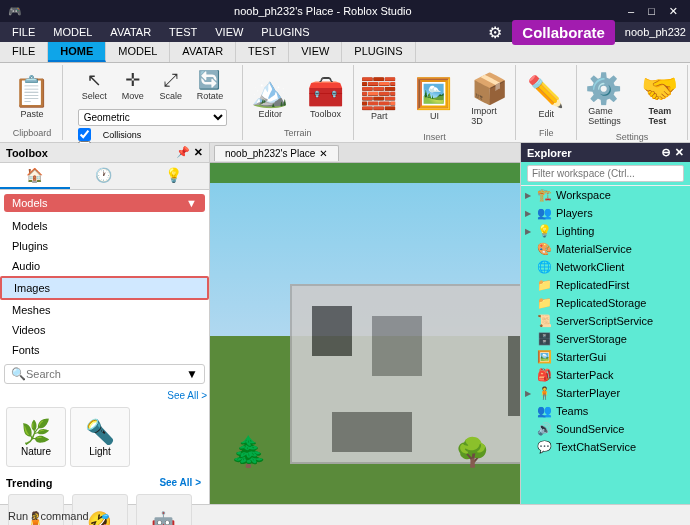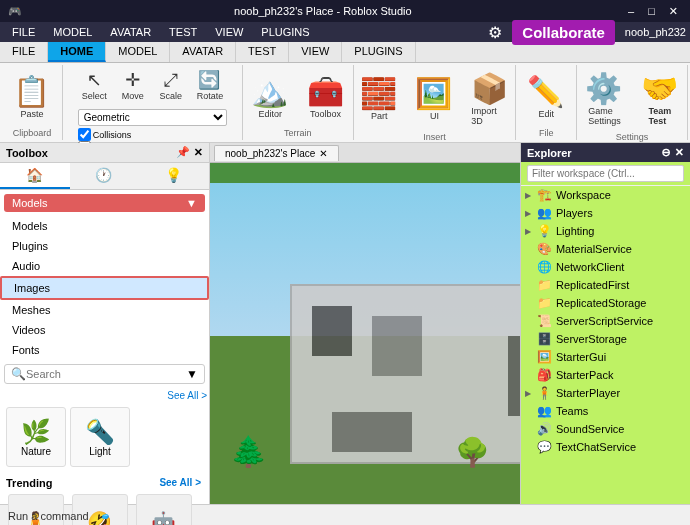--- a/index.html
+++ b/index.html
@@ -23,21 +23,21 @@
     .ribbon-btn { display: flex; flex-direction: column; align-items: center; padding: 4px 6px; border-radius: 3px; cursor: pointer; min-width: 36px; font-size: 9px; color: #333; }
     .ribbon-btn .icon { font-size: 22px; line-height: 1; margin-bottom: 2px; }
     .ribbon-large { display: flex; flex-direction: column; align-items: center; padding: 4px 8px; cursor: pointer; font-size: 9px; color: #333; border-radius: 3px; }
     .ribbon-large .icon { font-size: 30px; }
     .collaborate-btn { background: #a21caf; color: white; border: none; padding: 4px 10px; border-radius: 3px; font-size: 15px; font-weight: bold; cursor: pointer; align-self: center; margin: 0 4px; }
     .ribbon-tabs { display: flex; background: #e8e8e8; border-bottom: 1px solid #bbb; }
     .ribbon-tab { padding: 3px 12px; font-size: 11px; cursor: pointer; border-right: 1px solid #ccc; }
     .ribbon-tab.active { background: #0ea5e9; border-bottom: 2px solid #0078d4; font-weight: bold; }
     .geometric-box { display: flex; flex-direction: column; font-size: 9px; padding: 2px; }
     .geo-select { font-size: 10px; border: 1px solid #bbb; border-radius: 2px; padding: 1px; margin-bottom: 2px; background: white; }
-    .checkbox-row { display: flex; align-items: center; gap: 2px; font-size: 9px; }
+    .checkbox-row { display: flex; align-items: center; gap: 12px; font-size: 9px; }
 
     
     .main-area { display: flex; height: calc(525px - 22px - 20px - 80px - 20px - 22px); }
 
     
     .toolbox { width: 210px; background: white; border-right: 1px solid #ccc; display: flex; flex-direction: column; }
     .toolbox-header { background: #e8e8e8; border-bottom: 1px solid #ccc; padding: 3px 6px; display: flex; align-items: center; justify-content: space-between; font-size: 11px; font-weight: bold; }
     .toolbox-header-icons { display: flex; gap: 4px; }
     .toolbox-tabs { display: flex; background: #f0f0f0; border-bottom: 1px solid #ccc; }
     .toolbox-tab { flex: 1; text-align: center; padding: 4px; cursor: pointer; font-size: 14px; }
@@ -54,21 +54,21 @@
     .trending-section { padding: 4px 6px; }
     .trending-header { display: flex; justify-content: space-between; align-items: center; font-size: 11px; font-weight: bold; }
     .trending-items { display: flex; gap: 4px; margin-top: 4px; }
     .trending-item { width: 60px; display: flex; flex-direction: column; align-items: center; font-size: 9px; text-align: center; cursor: pointer; }
     .trending-item-img { width: 56px; height: 56px; border: 1px solid #ddd; border-radius: 3px; background: #f0f0f0; display: flex; align-items: center; justify-content: center; font-size: 20px; }
 
     
     .viewport { flex: 1; background: #4a8f3f; position: relative; overflow: hidden; }
 
     
-    .explorer { width: 170px; background: #bef264; border-left: 1px solid #ccc; display: flex; flex-direction: column; }
+    .explorer { width: 170px; background: #5eead4; border-left: 1px solid #ccc; display: flex; flex-direction: column; }
     .explorer-header { background: #2d2d44; color: white; padding: 3px 6px; font-size: 11px; font-weight: bold; display: flex; align-items: center; justify-content: space-between; }
     .explorer-search { padding: 3px 6px; border-bottom: 1px solid #eee; }
     .explorer-search input { width: 100%; border: 1px solid #ccc; border-radius: 2px; padding: 2px 4px; font-size: 10px; }
     .explorer-tree { flex: 1; overflow-y: auto; }
     .tree-item { display: flex; align-items: center; padding: 2px 4px; font-size: 11px; cursor: pointer; }
     .tree-item .arrow { width: 12px; font-size: 8px; color: #666; }
     .tree-item .item-icon { margin-right: 4px; font-size: 12px; }
 
     
     .status-bar { background: #f0f0f0; border-top: 1px solid #ccc; height: 22px; display: flex; align-items: center; padding: 0 8px; font-size: 11px; color: #333; }

